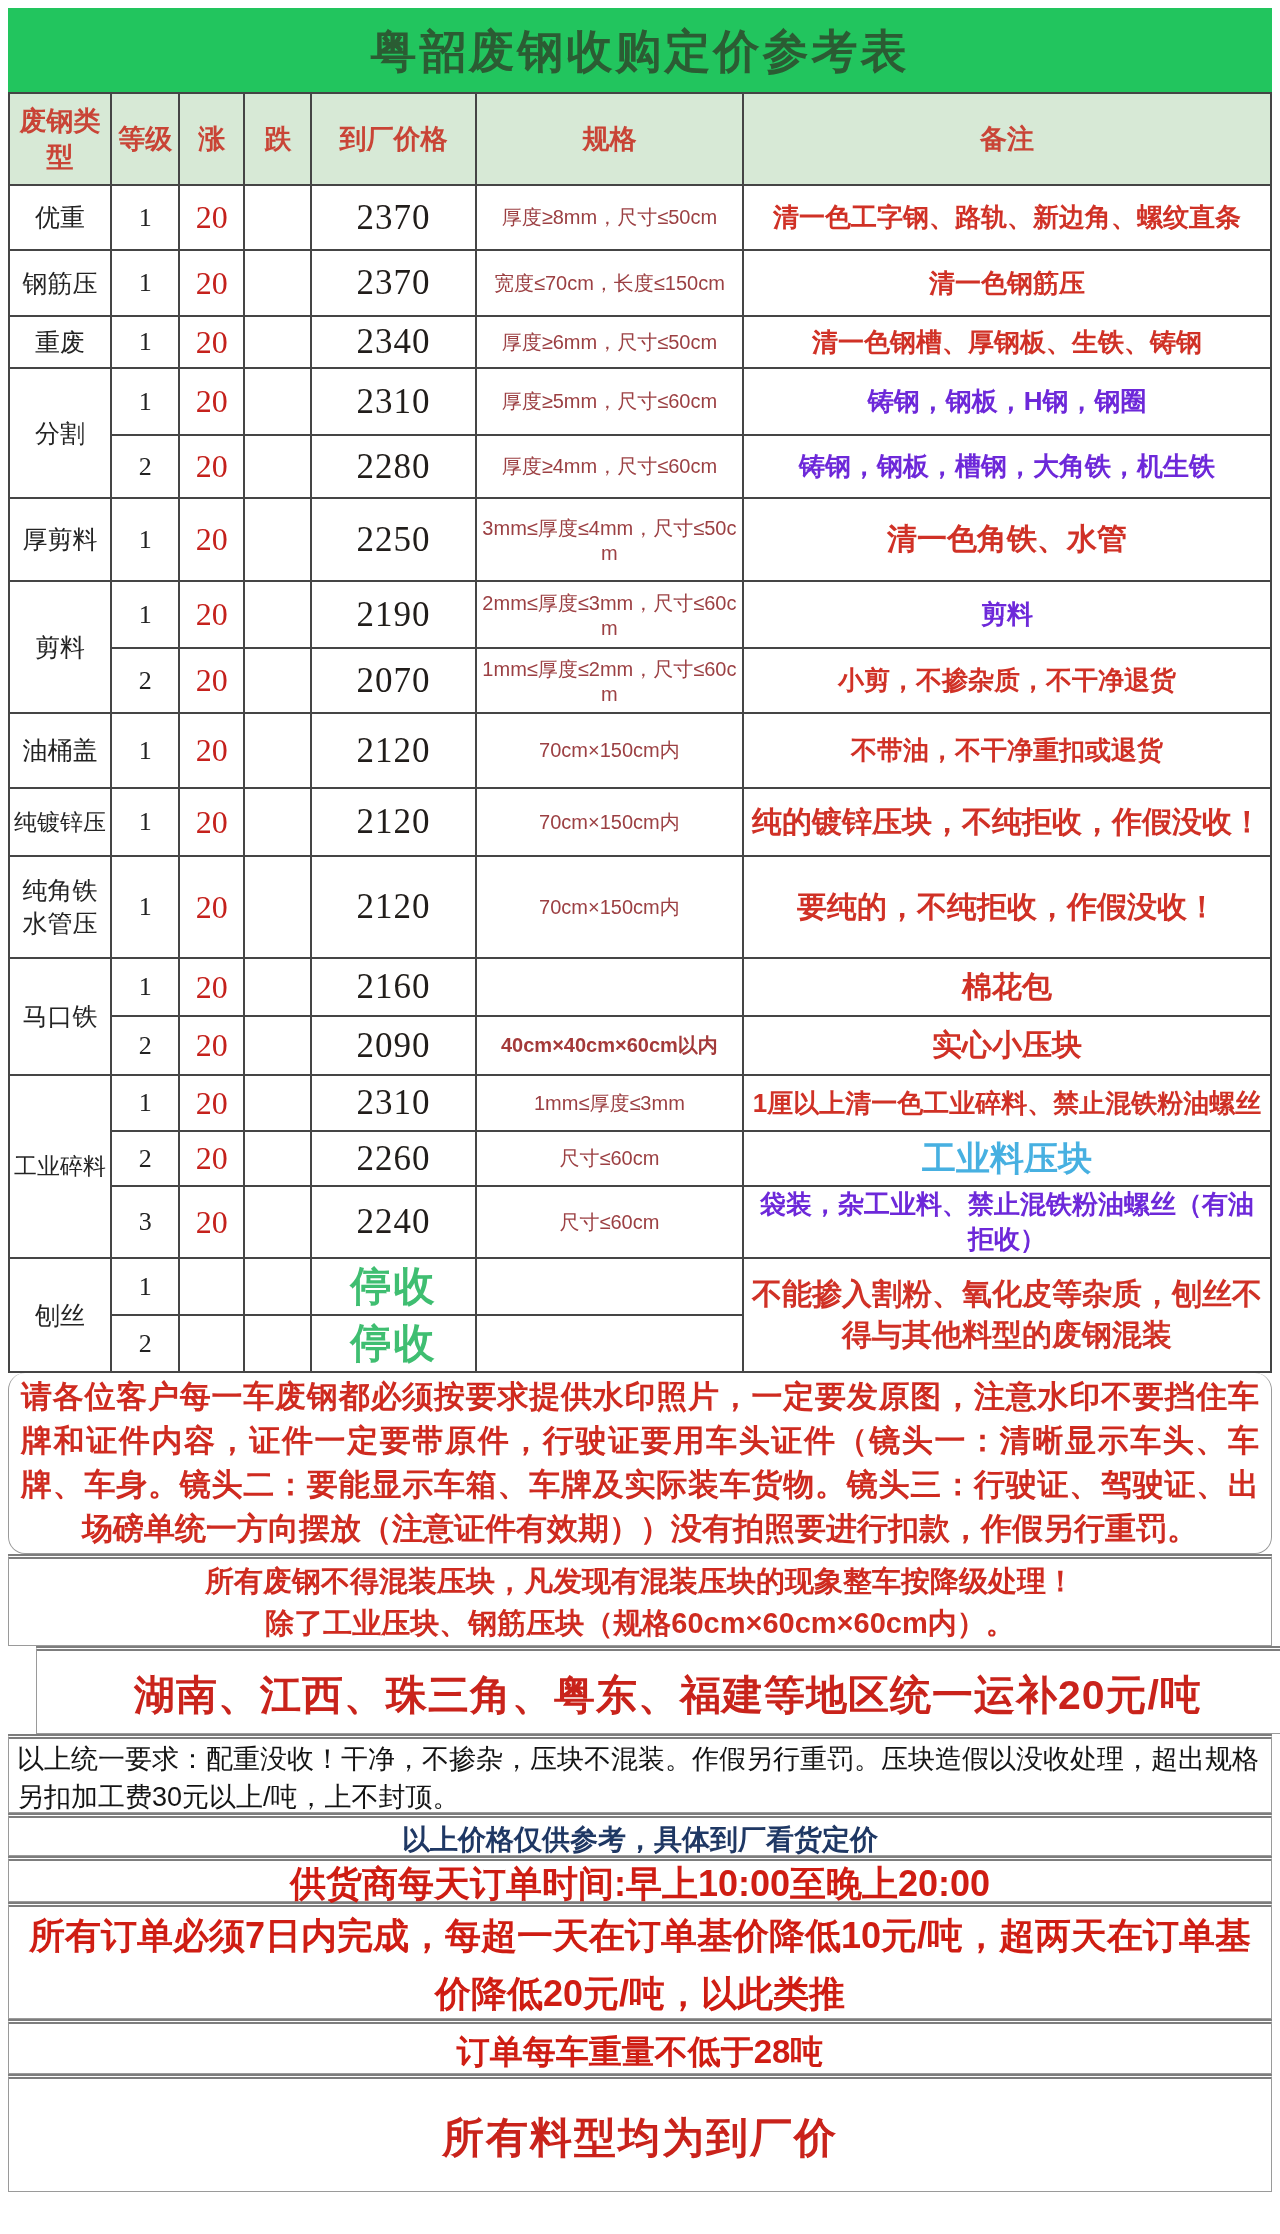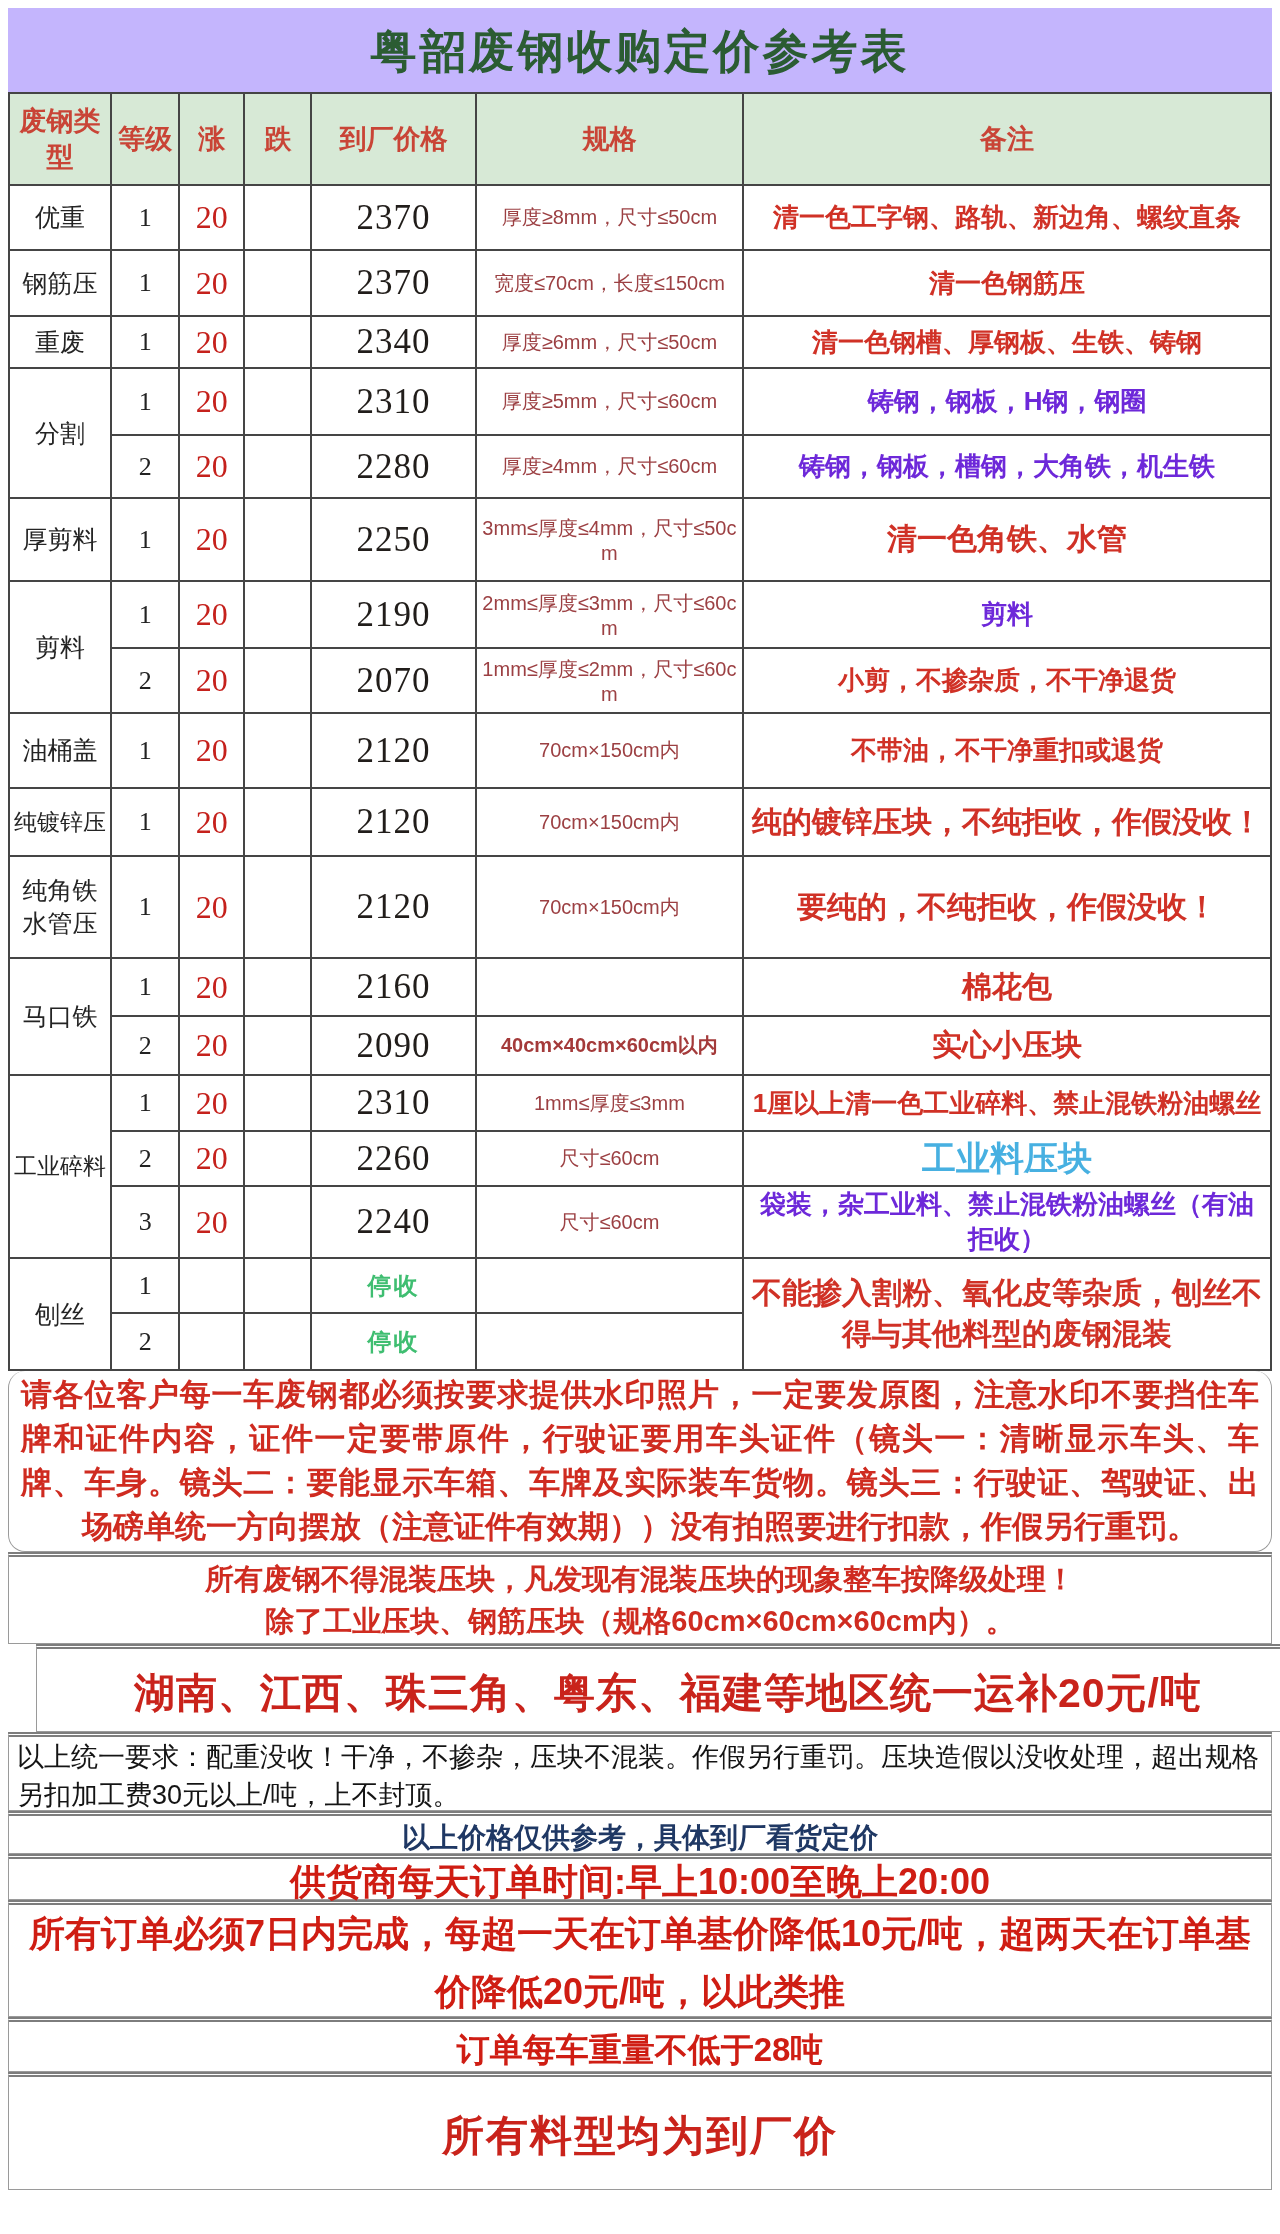--- a/index.html
+++ b/index.html
@@ -1,33 +1,33 @@
 <!DOCTYPE html>
 <html><head>
 <meta charset="utf-8">
 <style>
   html,body{margin:0;padding:0;background:#ffffff;}
   body{width:1280px;height:2234px;overflow:hidden;font-family:"Liberation Sans",sans-serif;}
   .page{box-sizing:border-box;width:1280px;padding:8px 8px 0 8px;}
 
   
-  .title-bar{height:84px;background:#c4b5fd;color:#2b5c33;font-size:46px;font-weight:700;
+  .title-bar{height:84px;background:#22c55e;color:#2b5c33;font-size:46px;font-weight:700;
     text-align:center;line-height:86px;letter-spacing:3px;}
 
   
   table.price-table{border-collapse:collapse;table-layout:fixed;width:1264px;}
   .price-table th,.price-table td{border:2px solid #454545;padding:0 4px;text-align:center;
     vertical-align:middle;overflow:hidden;word-break:break-all;}
   .price-table thead th{background:#d7e9d6;color:#c94436;font-size:27px;font-weight:700;height:90px;}
   td.type{font-size:25px;color:#242424;}
   td.type-sm{font-size:23px;}
   td.grade{font-family:"Liberation Serif",serif;font-size:26px;color:#222;}
   td.up{font-family:"Liberation Serif",serif;font-size:32px;color:#c5211c;}
   td.price{font-family:"Liberation Serif",serif;font-size:35px;color:#211d1a;letter-spacing:1px;}
-  td.stop{font-family:"Liberation Sans",sans-serif;font-size:24px;font-weight:700;color:#3fbe71;letter-spacing:2px;margin-left:47px;}
+  td.stop{font-family:"Liberation Sans",sans-serif;font-size:41px;font-weight:700;color:#3fbe71;letter-spacing:2px;margin-left:47px;}
   td.spec{color:#9c4043;font-size:20px;}
   td.spec-b{color:#a43a3a;font-size:20px;font-weight:700;}
   td.note-r{color:#d03126;font-weight:700;font-size:26px;}
   td.note-r-lg{color:#d03126;font-weight:700;font-size:30px;}
   td.note-k{color:#6d28d9;font-weight:700;font-size:26px;}
   td.note-b{color:#47b0e1;font-weight:700;font-size:34px;}
 
   
   .sec{box-sizing:border-box;border-left:1px solid #9a9a9a;border-right:1px solid #9a9a9a;
     border-bottom:1px solid #9a9a9a;width:1264px;}

